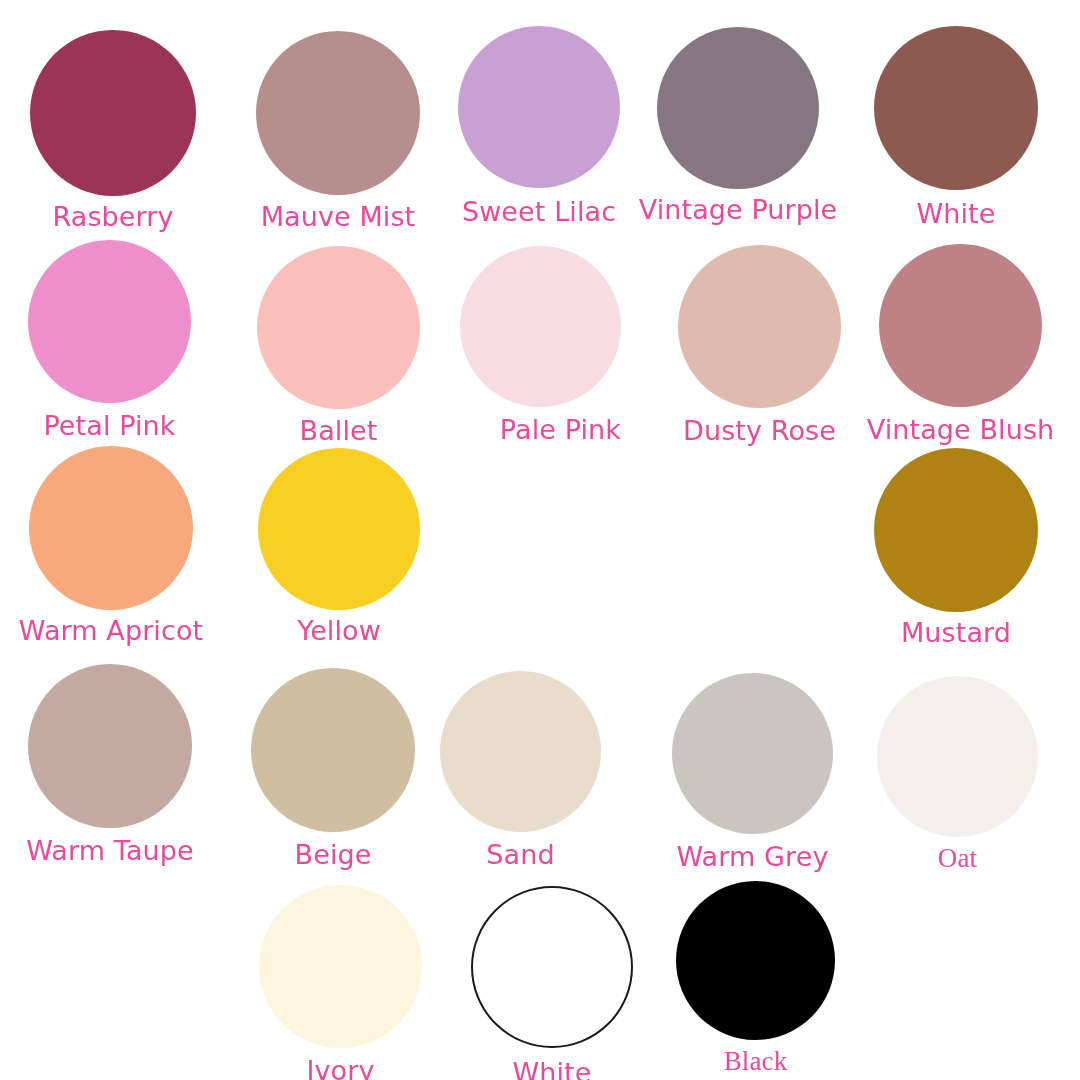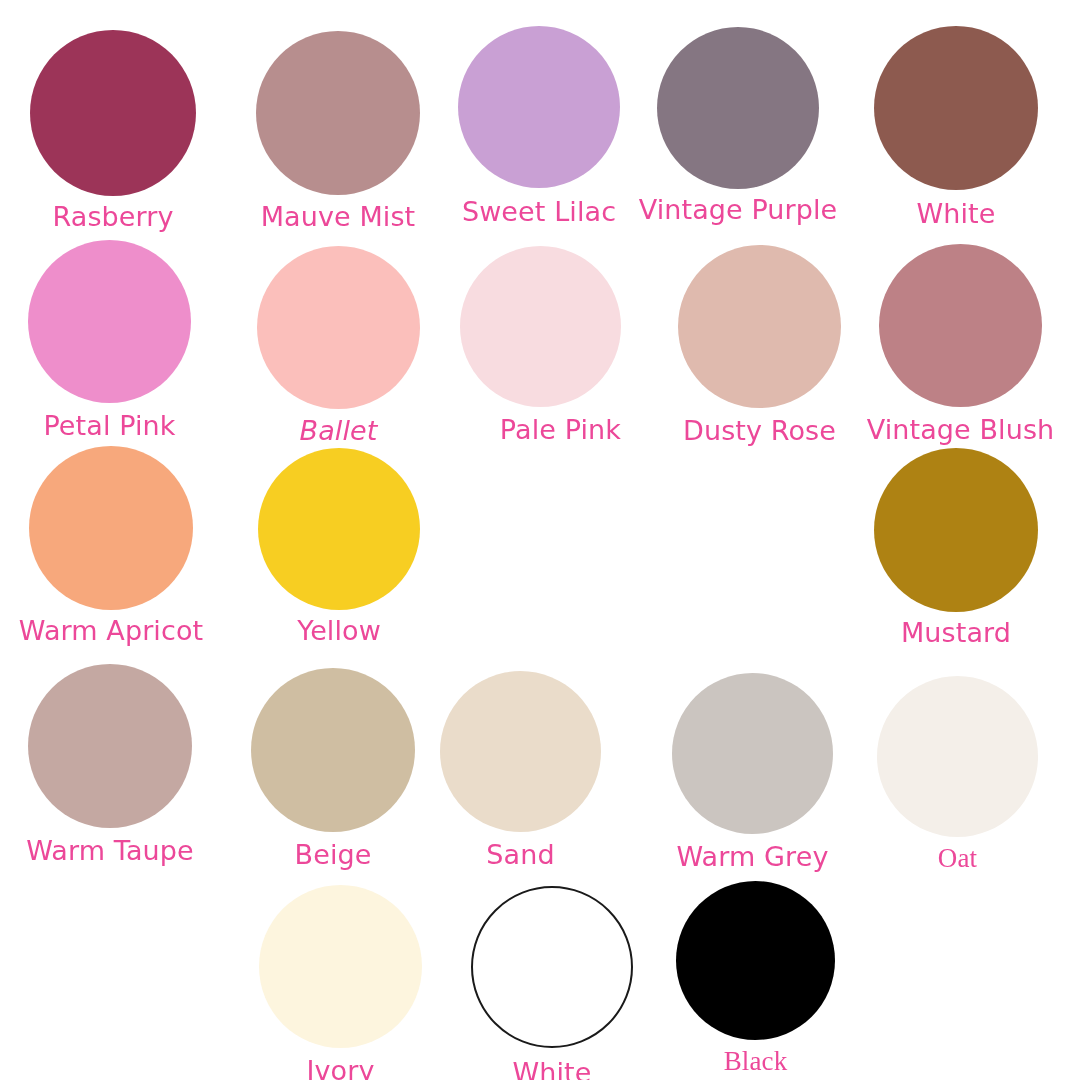--- a/index.html
+++ b/index.html
@@ -69,21 +69,21 @@
       <div class="swatch-label" style="margin-top: 6px;">Vintage Purple</div>
     </div>
     <div class="swatch" style="left: 874px; top: 26px; width: 164px;">
       <div class="swatch-disc" title="#8D5A4F" style="width: 164px; height: 164px; background: rgb(141, 90, 79);"></div>
       <div class="swatch-label" style="margin-top: 9px;">White</div>
     </div>
     <div class="swatch" style="left: 28px; top: 240px; width: 163px;">
       <div class="swatch-disc" title="#EE8ECB" style="width: 163px; height: 163px; background: rgb(238, 142, 203);"></div>
       <div class="swatch-label" style="margin-top: 8px;">Petal Pink</div>
     </div>
-    <div class="swatch" style="left: 257px; top: 246px; width: 163px; font-style: italic;">
+    <div class="swatch" style="left: 257px; top: 246px; width: 163px;">
       <div class="swatch-disc" title="#FBBFBB" style="width: 163px; height: 163px; background: rgb(251, 191, 187);"></div>
       <div class="swatch-label" style="margin-top: 7px;">Ballet</div>
     </div>
     <div class="swatch" style="left: 460px; top: 246px; width: 161px; align-items: flex-end;">
       <div class="swatch-disc" title="#F8DCE0" style="width: 161px; height: 161px; background: rgb(248, 220, 224);"></div>
       <div class="swatch-label" style="margin-top: 8px;">Pale Pink</div>
     </div>
     <div class="swatch" style="left: 678px; top: 245px; width: 163px;">
       <div class="swatch-disc" title="#DFBAAE" style="width: 163px; height: 163px; background: rgb(223, 186, 174);"></div>
       <div class="swatch-label" style="margin-top: 8px;">Dusty Rose</div>

